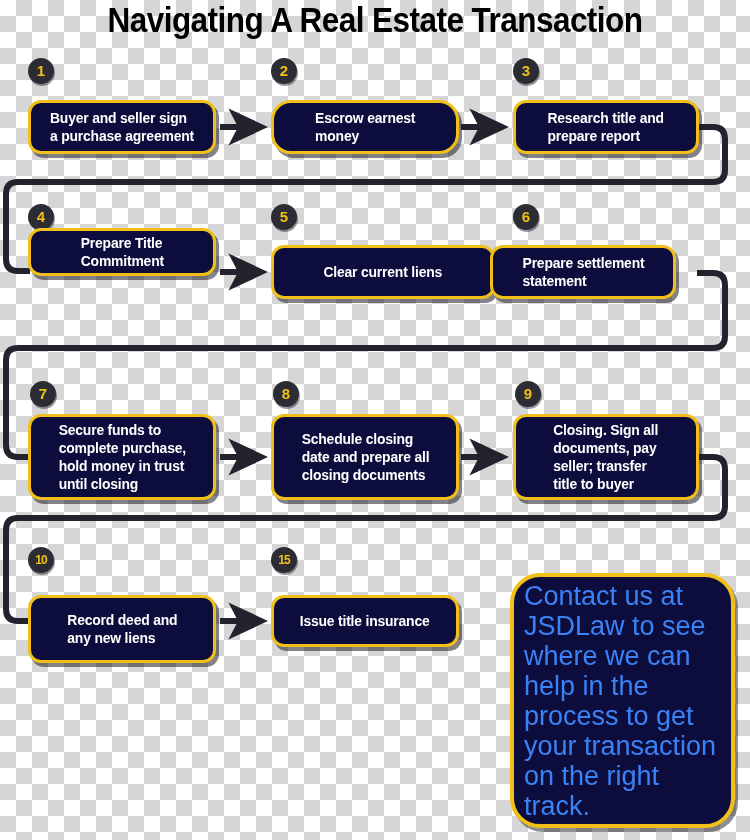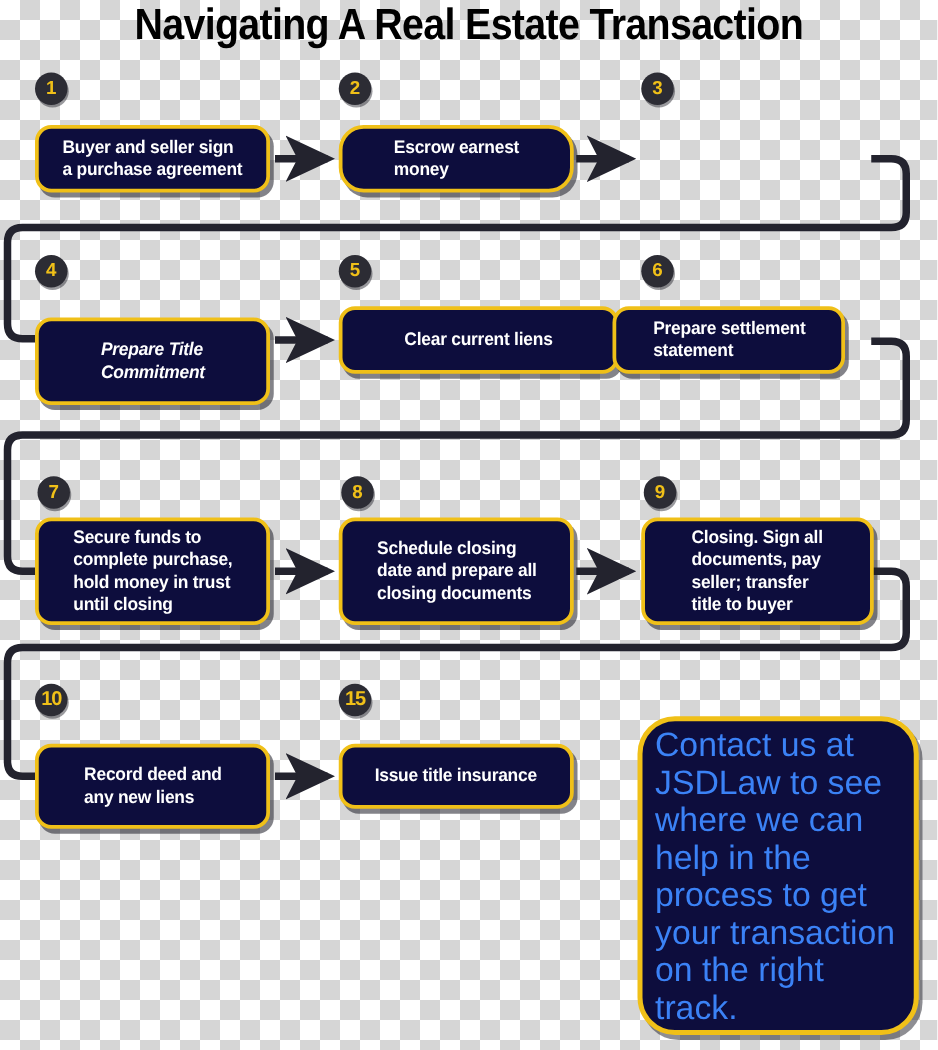--- a/index.html
+++ b/index.html
@@ -82,21 +82,21 @@
     border-radius: 50%;
     background: #2c2c34;
     color: #f0c018;
     font-family: "Liberation Sans", sans-serif;
     font-weight: bold;
     font-size: 15px;
     line-height: 26px;
     text-align: center;
     box-shadow: 1px 2px 0 rgba(30,30,40,0.45);
   }
-  .num-badge.wide { letter-spacing: -1px; font-size: 16px; }
+  .num-badge.wide { letter-spacing: -1px; font-size: 12px; }
 
   
   #contact-box {
     position: absolute;
     left: 510px;
     top: 573px;
     width: 225px;
     height: 255px;
     box-sizing: border-box;
     background: #0d0d3d;
@@ -164,23 +164,27 @@
 a purchase agreement</span>
   </div>
 
   <div class="num-badge" style="left:271px; top:58px;">2</div>
   <div class="step-box" style="left:271px; top:100px; width:188px; height:54px;border-radius:20px;">
     <span class="step-label">Escrow earnest
 money</span>
   </div>
 
   <div class="num-badge" style="left:513px; top:58px;">3</div>
+  <div class="step-box" style="left:513px; top:100px; width:186px; height:54px;">
+    <span class="step-label">Research title and
+prepare report</span>
+  </div>
 
   <div class="num-badge" style="left:28px; top:204px;">4</div>
-  <div class="step-box" style="left:28px; top:254px; width:188px; height:70px;font-style:italic;">
+  <div class="step-box" style="left:28px; top:228px; width:188px; height:48px;">
     <span class="step-label">Prepare Title
 Commitment</span>
   </div>
 
   <div class="num-badge" style="left:271px; top:204px;">5</div>
   <div class="step-box" style="left:271px; top:245px; width:224px; height:54px;">
     <span class="step-label">Clear current liens</span>
   </div>
 
   <div class="num-badge" style="left:513px; top:204px;">6</div>

